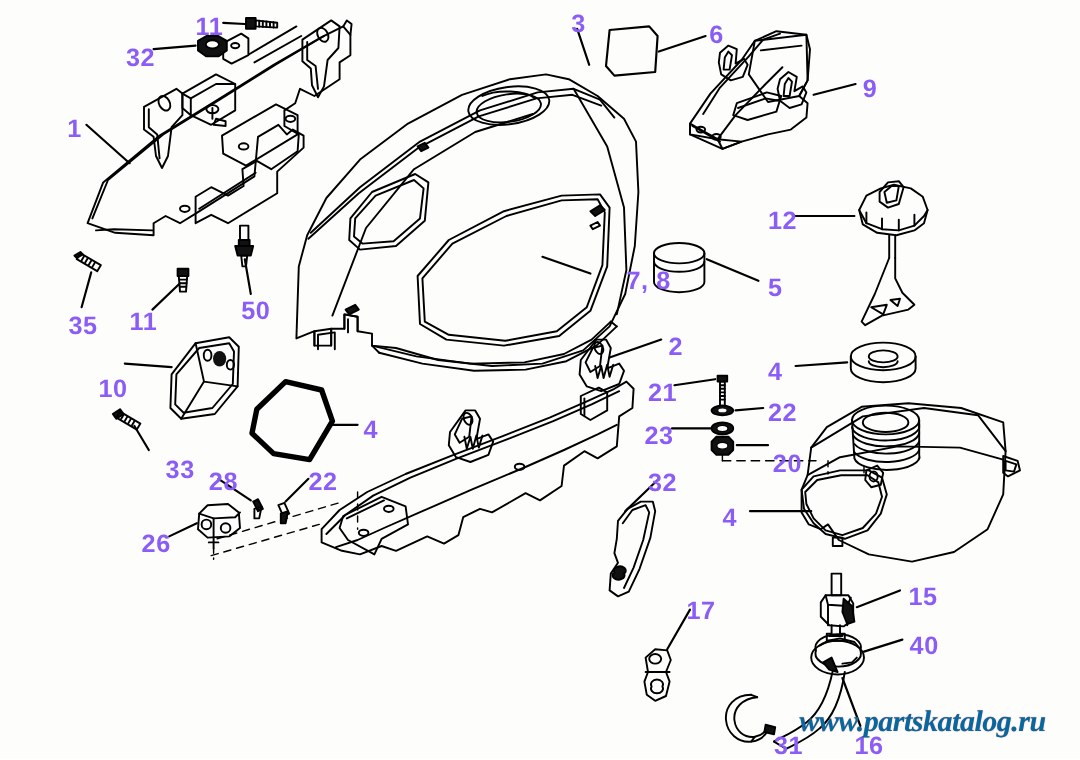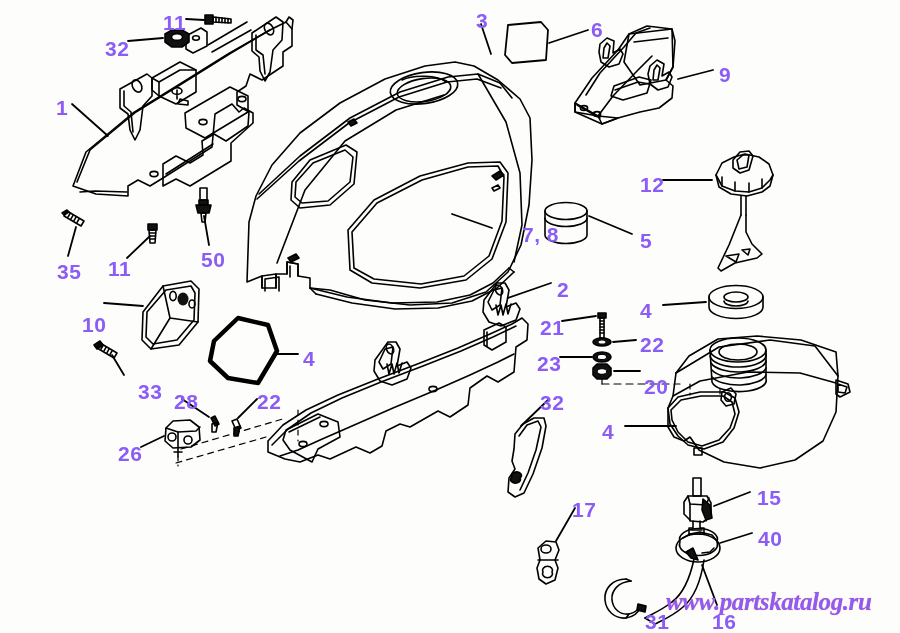--- a/index.html
+++ b/index.html
@@ -22,21 +22,21 @@
     white-space:nowrap;
     letter-spacing:0.5px;
   }
   #watermark{
     position:absolute;
     left:666px; top:588px;
     font-family:"Liberation Serif", serif;
     font-weight:bold;
     font-style:italic;
     font-size:25px;
-    color:#8b5cf6;
+    color:#0369a1;
     white-space:nowrap;
     letter-spacing:-0.4px;
     text-shadow:0 0 1px rgba(255,45,45,.6);
   }
 </style>
 </head>
 <body>
 
 <div id="page">
 

